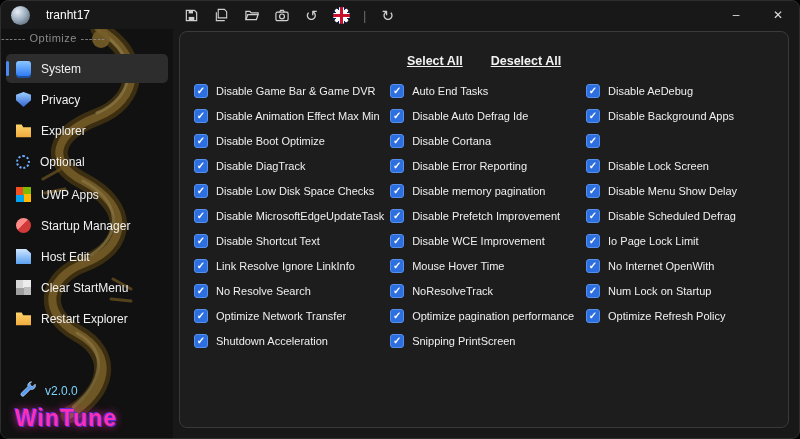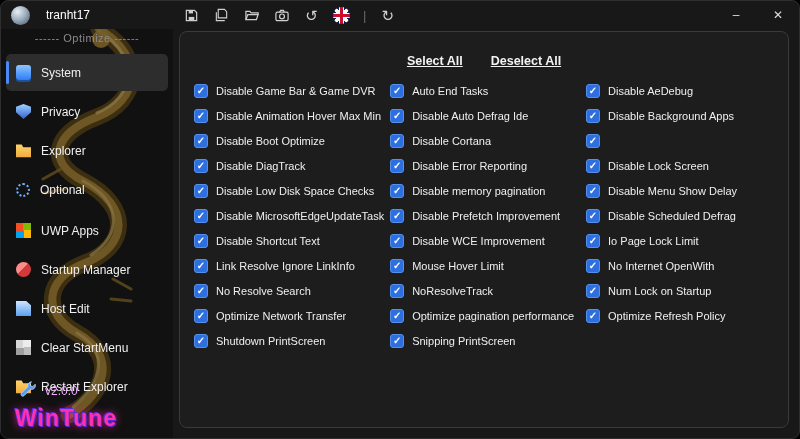--- a/index.html
+++ b/index.html
@@ -21,40 +21,40 @@
       linear-gradient(to right, transparent 33%, #fff 33%, #fff 67%, transparent 67%),
       linear-gradient(45deg, transparent 44%, #fff 44%, #fff 56%, transparent 56%),
       linear-gradient(135deg, transparent 44%, #fff 44%, #fff 56%, transparent 56%);}
   .win-controls{margin-left:auto;display:flex;height:100%;}
   .win-btn{width:42px;height:100%;background:none;border:none;color:#ddd;font-size:12px;cursor:pointer;font-family:inherit;}
 
   
   .content{position:absolute;top:28px;left:0;right:0;bottom:0;display:flex;}
   .sidebar{position:relative;width:172px;flex:0 0 172px;background:#111;overflow:hidden;}
   .dragon{position:absolute;inset:0;pointer-events:none;opacity:.55;}
-  .section-label{position:relative;text-align:center;color:#8a8a8a;font-size:11px;margin-top:3px;letter-spacing:.5px;}
+  .section-label{position:relative;color:#8a8a8a;font-size:11px;margin-top:3px;letter-spacing:.5px;}
   .nav{position:relative;margin-top:10px;display:flex;flex-direction:column;gap:2px;padding:0 5px;}
-  .nav-item{display:flex;align-items:center;gap:10px;height:37px;padding:0 10px;border-radius:5px;position:relative;cursor:pointer;}
+  .nav-item{display:flex;align-items:center;gap:10px;height:29px;padding:0 10px;border-radius:5px;position:relative;cursor:pointer;}
   .nav-item.selected{background:#2d2d2d;}
   .nav-item.selected::before{content:"";position:absolute;left:0;top:7px;bottom:7px;width:3px;border-radius:2px;background:#4a8af4;}
   .nav-item.gap-before{margin-top:2px;}
   .nav-label{font-size:12px;color:#f0f0f0;white-space:nowrap;}
   .nav-icon{width:15px;height:15px;flex:0 0 auto;}
   .ic-system{background:linear-gradient(180deg,#8cc6ff,#2f7cf6);border-radius:3px;box-shadow:0 2px 0 #1e4fa0;}
   .ic-privacy{background:linear-gradient(180deg,#9fd1ff,#2f63d0);clip-path:polygon(50% 0,100% 18%,100% 55%,50% 100%,0 55%,0 18%);}
   .ic-explorer{background:linear-gradient(180deg,#ffd873,#f0a93a);clip-path:polygon(0 10%,38% 10%,48% 28%,100% 28%,100% 95%,0 95%);}
   .ic-optional{background:transparent;border:2px dotted #6fb1ff;border-radius:50%;width:10px;height:10px;}
   .ic-uwp-apps{background:conic-gradient(#7fba00 0 25%,#ffb900 0 50%,#00a4ef 0 75%,#f25022 0);}
   .ic-startup-manager{background:linear-gradient(135deg,#ff8a8a 0 45%,#d23939 45%);border-radius:50%;}
   .ic-host-edit{background:linear-gradient(180deg,#cfe6ff,#5aa0f0);clip-path:polygon(0 0,68% 0,100% 28%,100% 100%,0 100%);}
   .ic-clear-startmenu{background:conic-gradient(#ececec 0 25%,#bdbdbd 0 50%,#9e9e9e 0 75%,#d6d6d6 0);}
   .ic-restart-explorer{background:linear-gradient(180deg,#ffd873,#f0a93a);clip-path:polygon(0 10%,38% 10%,48% 28%,100% 28%,100% 95%,0 95%);}
 
   .side-footer{position:absolute;left:0;right:0;bottom:6px;padding:0 10px;z-index:2;}
-  .version-row{display:flex;align-items:center;gap:8px;font-size:12px;color:#f0abfc;margin-bottom:4px;padding-left:8px;}
+  .version-row{display:flex;align-items:center;gap:8px;font-size:12px;color:#7dd3fc;margin-bottom:4px;padding-left:8px;}
   .brand{font-size:23px;font-weight:bold;color:#ff2fb4;
     text-shadow:1px 1px 0 #5b2bd6,-1px -1px 0 #5b2bd6,0 0 8px rgba(255,47,180,.9);letter-spacing:1px;padding-left:4px;}
 
   
   .panel{position:relative;flex:1;margin:2px 10px 10px 6px;background:#1d1d1d;border:1px solid #3a3a3a;border-radius:8px;padding:20px 12px;box-sizing:border-box;overflow:hidden;}
   .links{display:flex;justify-content:center;gap:28px;margin-top:2px;}
   .link{color:#f2f2f2;font-size:12.5px;text-decoration:underline;cursor:pointer;font-weight:bold;}
   .grid{display:grid;grid-template-columns:1fr 1fr 1fr;column-gap:6px;margin-top:15px;padding-left:2px;}
   .col{display:flex;flex-direction:column;gap:10px;}
   .check-row{display:flex;align-items:center;gap:8px;cursor:pointer;height:15px;}
@@ -201,21 +201,21 @@
               <span class="checkbox">
                 <span class="mark">✓</span>
               </span>
               <span class="check-label">Disable Game Bar &amp; Game DVR</span>
             </label>
 
             <label class="check-row">
               <span class="checkbox">
                 <span class="mark">✓</span>
               </span>
-              <span class="check-label">Disable Animation Hover Max Min</span>
+              <span class="check-label">Disable Animation Effect Max Min</span>
             </label>
 
             <label class="check-row">
               <span class="checkbox">
                 <span class="mark">✓</span>
               </span>
               <span class="check-label">Disable Boot Optimize</span>
             </label>
 
             <label class="check-row">
@@ -264,21 +264,21 @@
               <span class="checkbox">
                 <span class="mark">✓</span>
               </span>
               <span class="check-label">Optimize Network Transfer</span>
             </label>
 
             <label class="check-row">
               <span class="checkbox">
                 <span class="mark">✓</span>
               </span>
-              <span class="check-label">Shutdown PrintScreen</span>
+              <span class="check-label">Shutdown Acceleration</span>
             </label>
           </div>
         <div class="col">
 
             <label class="check-row">
               <span class="checkbox">
                 <span class="mark">✓</span>
               </span>
               <span class="check-label">Auto End Tasks</span>
             </label>
@@ -322,21 +322,21 @@
               <span class="checkbox">
                 <span class="mark">✓</span>
               </span>
               <span class="check-label">Disable WCE Improvement</span>
             </label>
 
             <label class="check-row">
               <span class="checkbox">
                 <span class="mark">✓</span>
               </span>
-              <span class="check-label">Mouse Hover Limit</span>
+              <span class="check-label">Mouse Hover Time</span>
             </label>
 
             <label class="check-row">
               <span class="checkbox">
                 <span class="mark">✓</span>
               </span>
               <span class="check-label">NoResolveTrack</span>
             </label>
 
             <label class="check-row">

